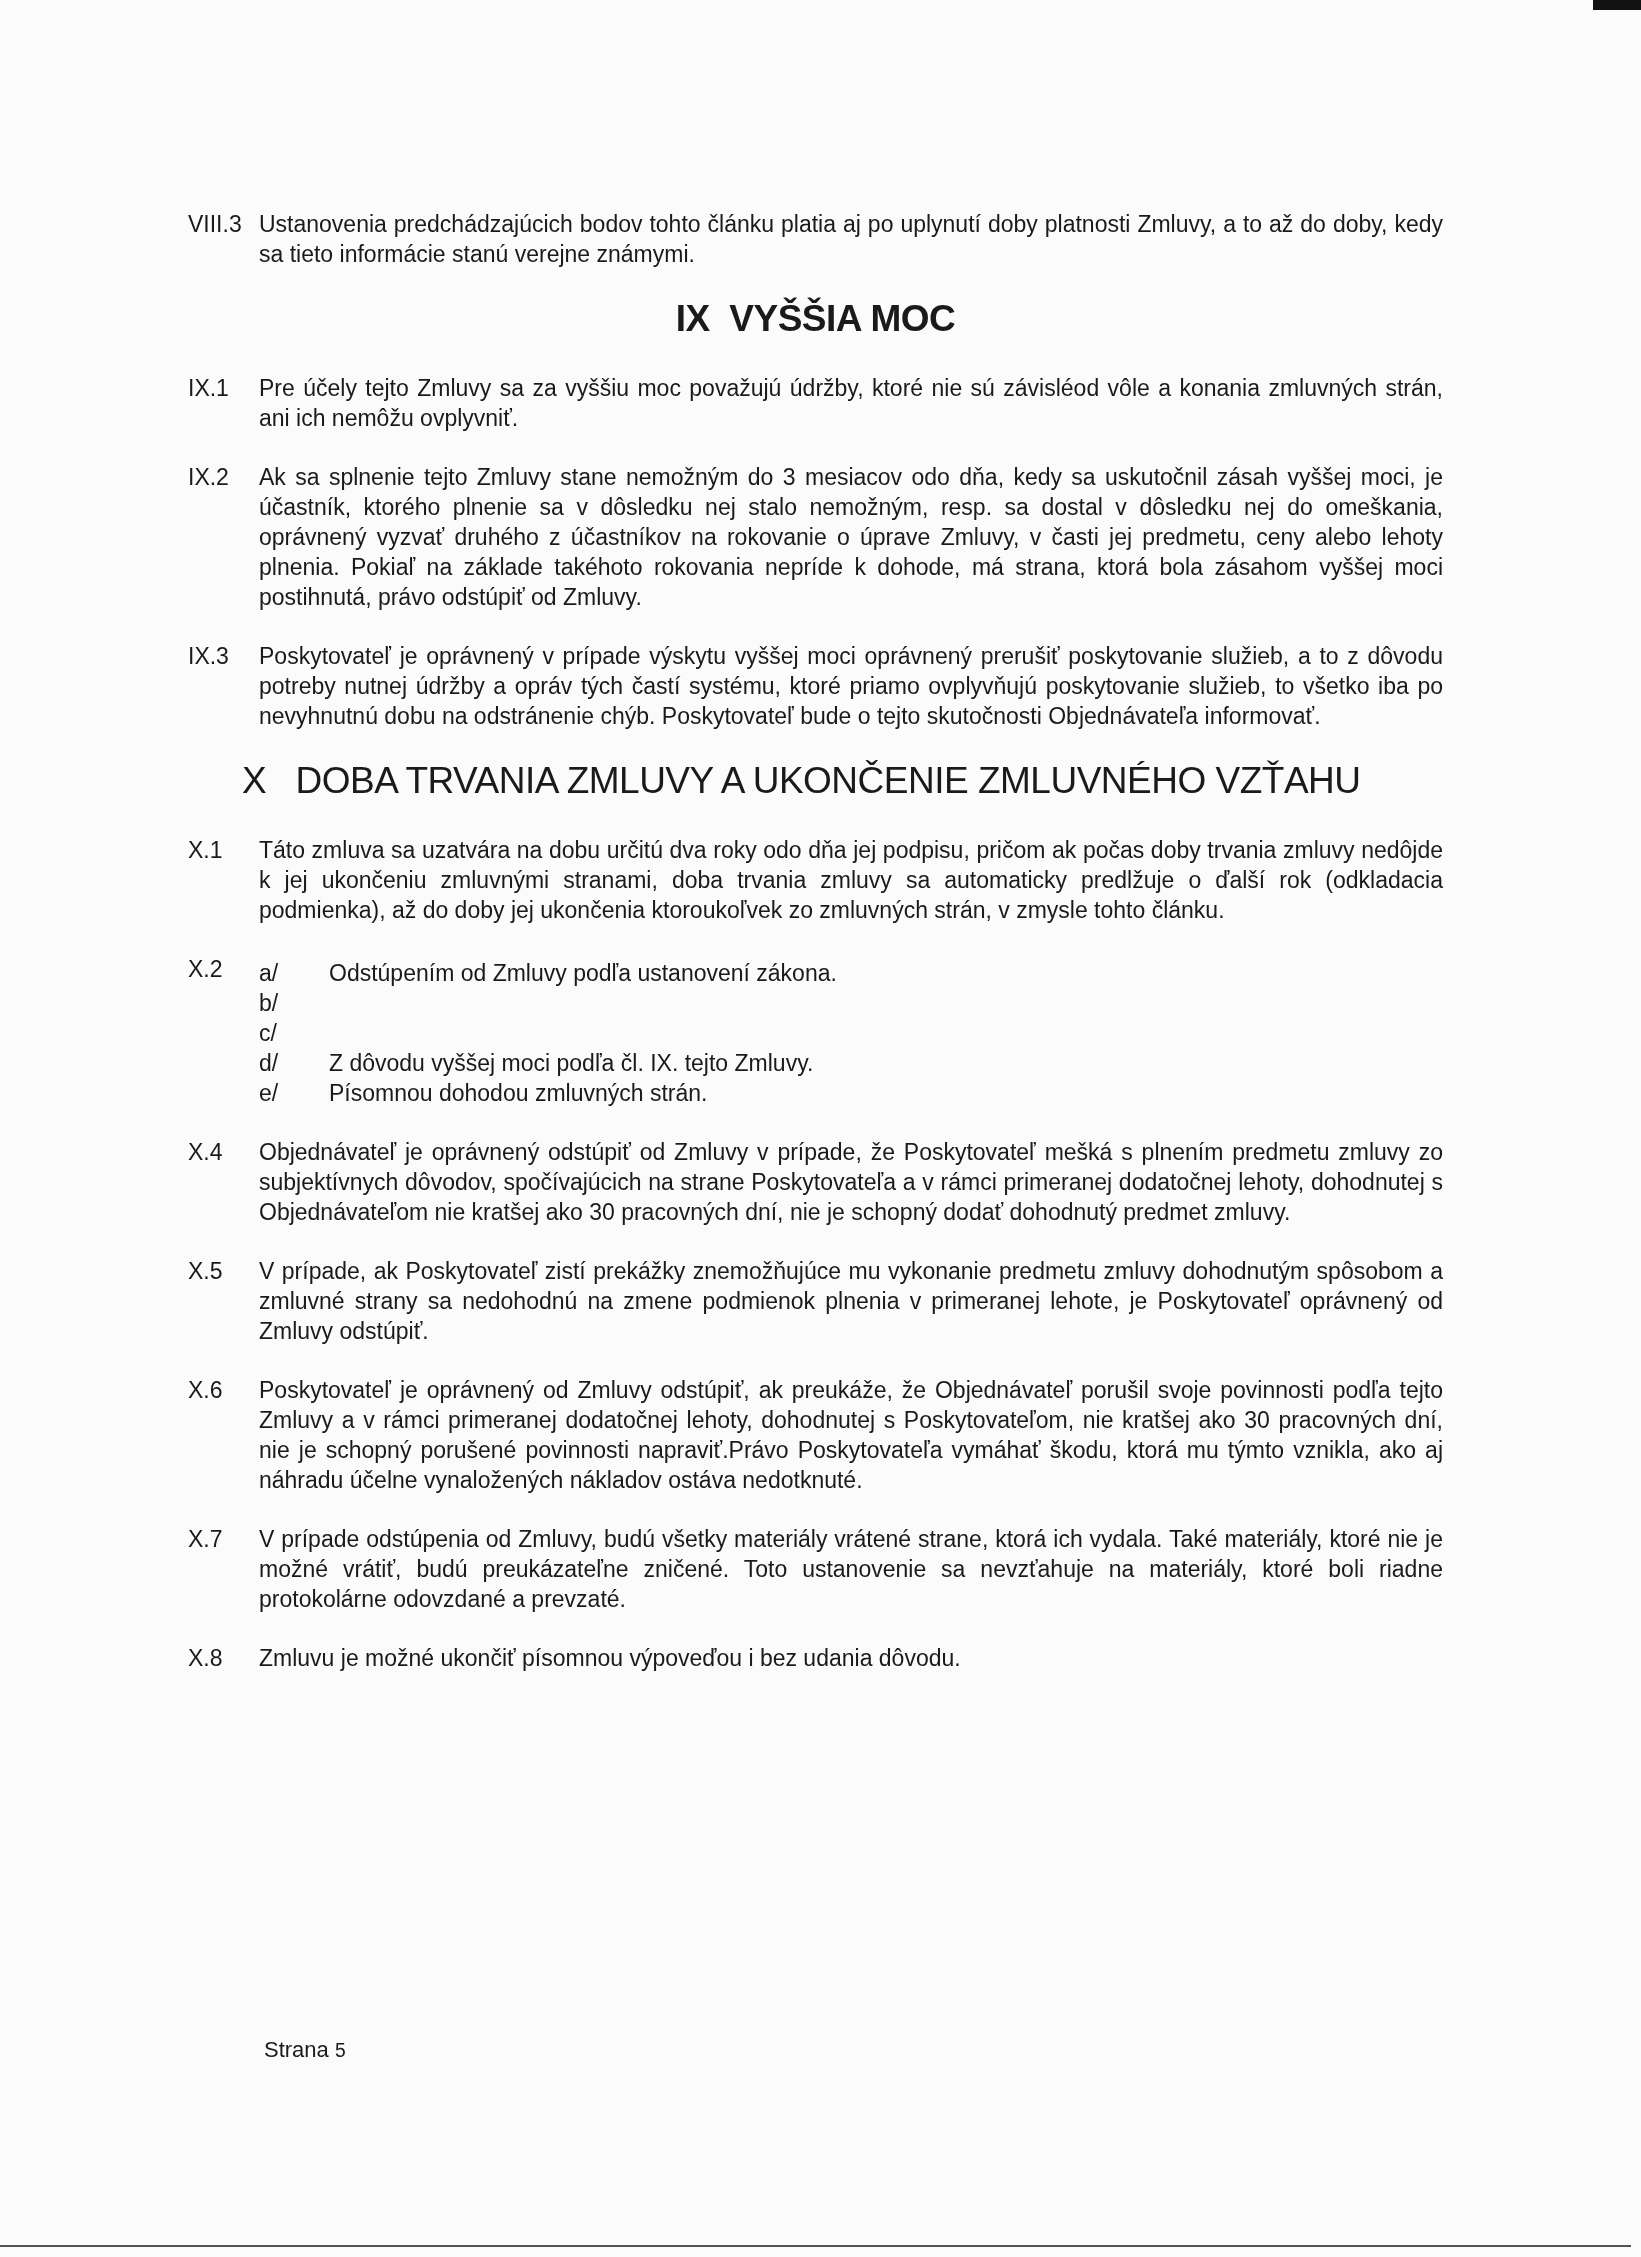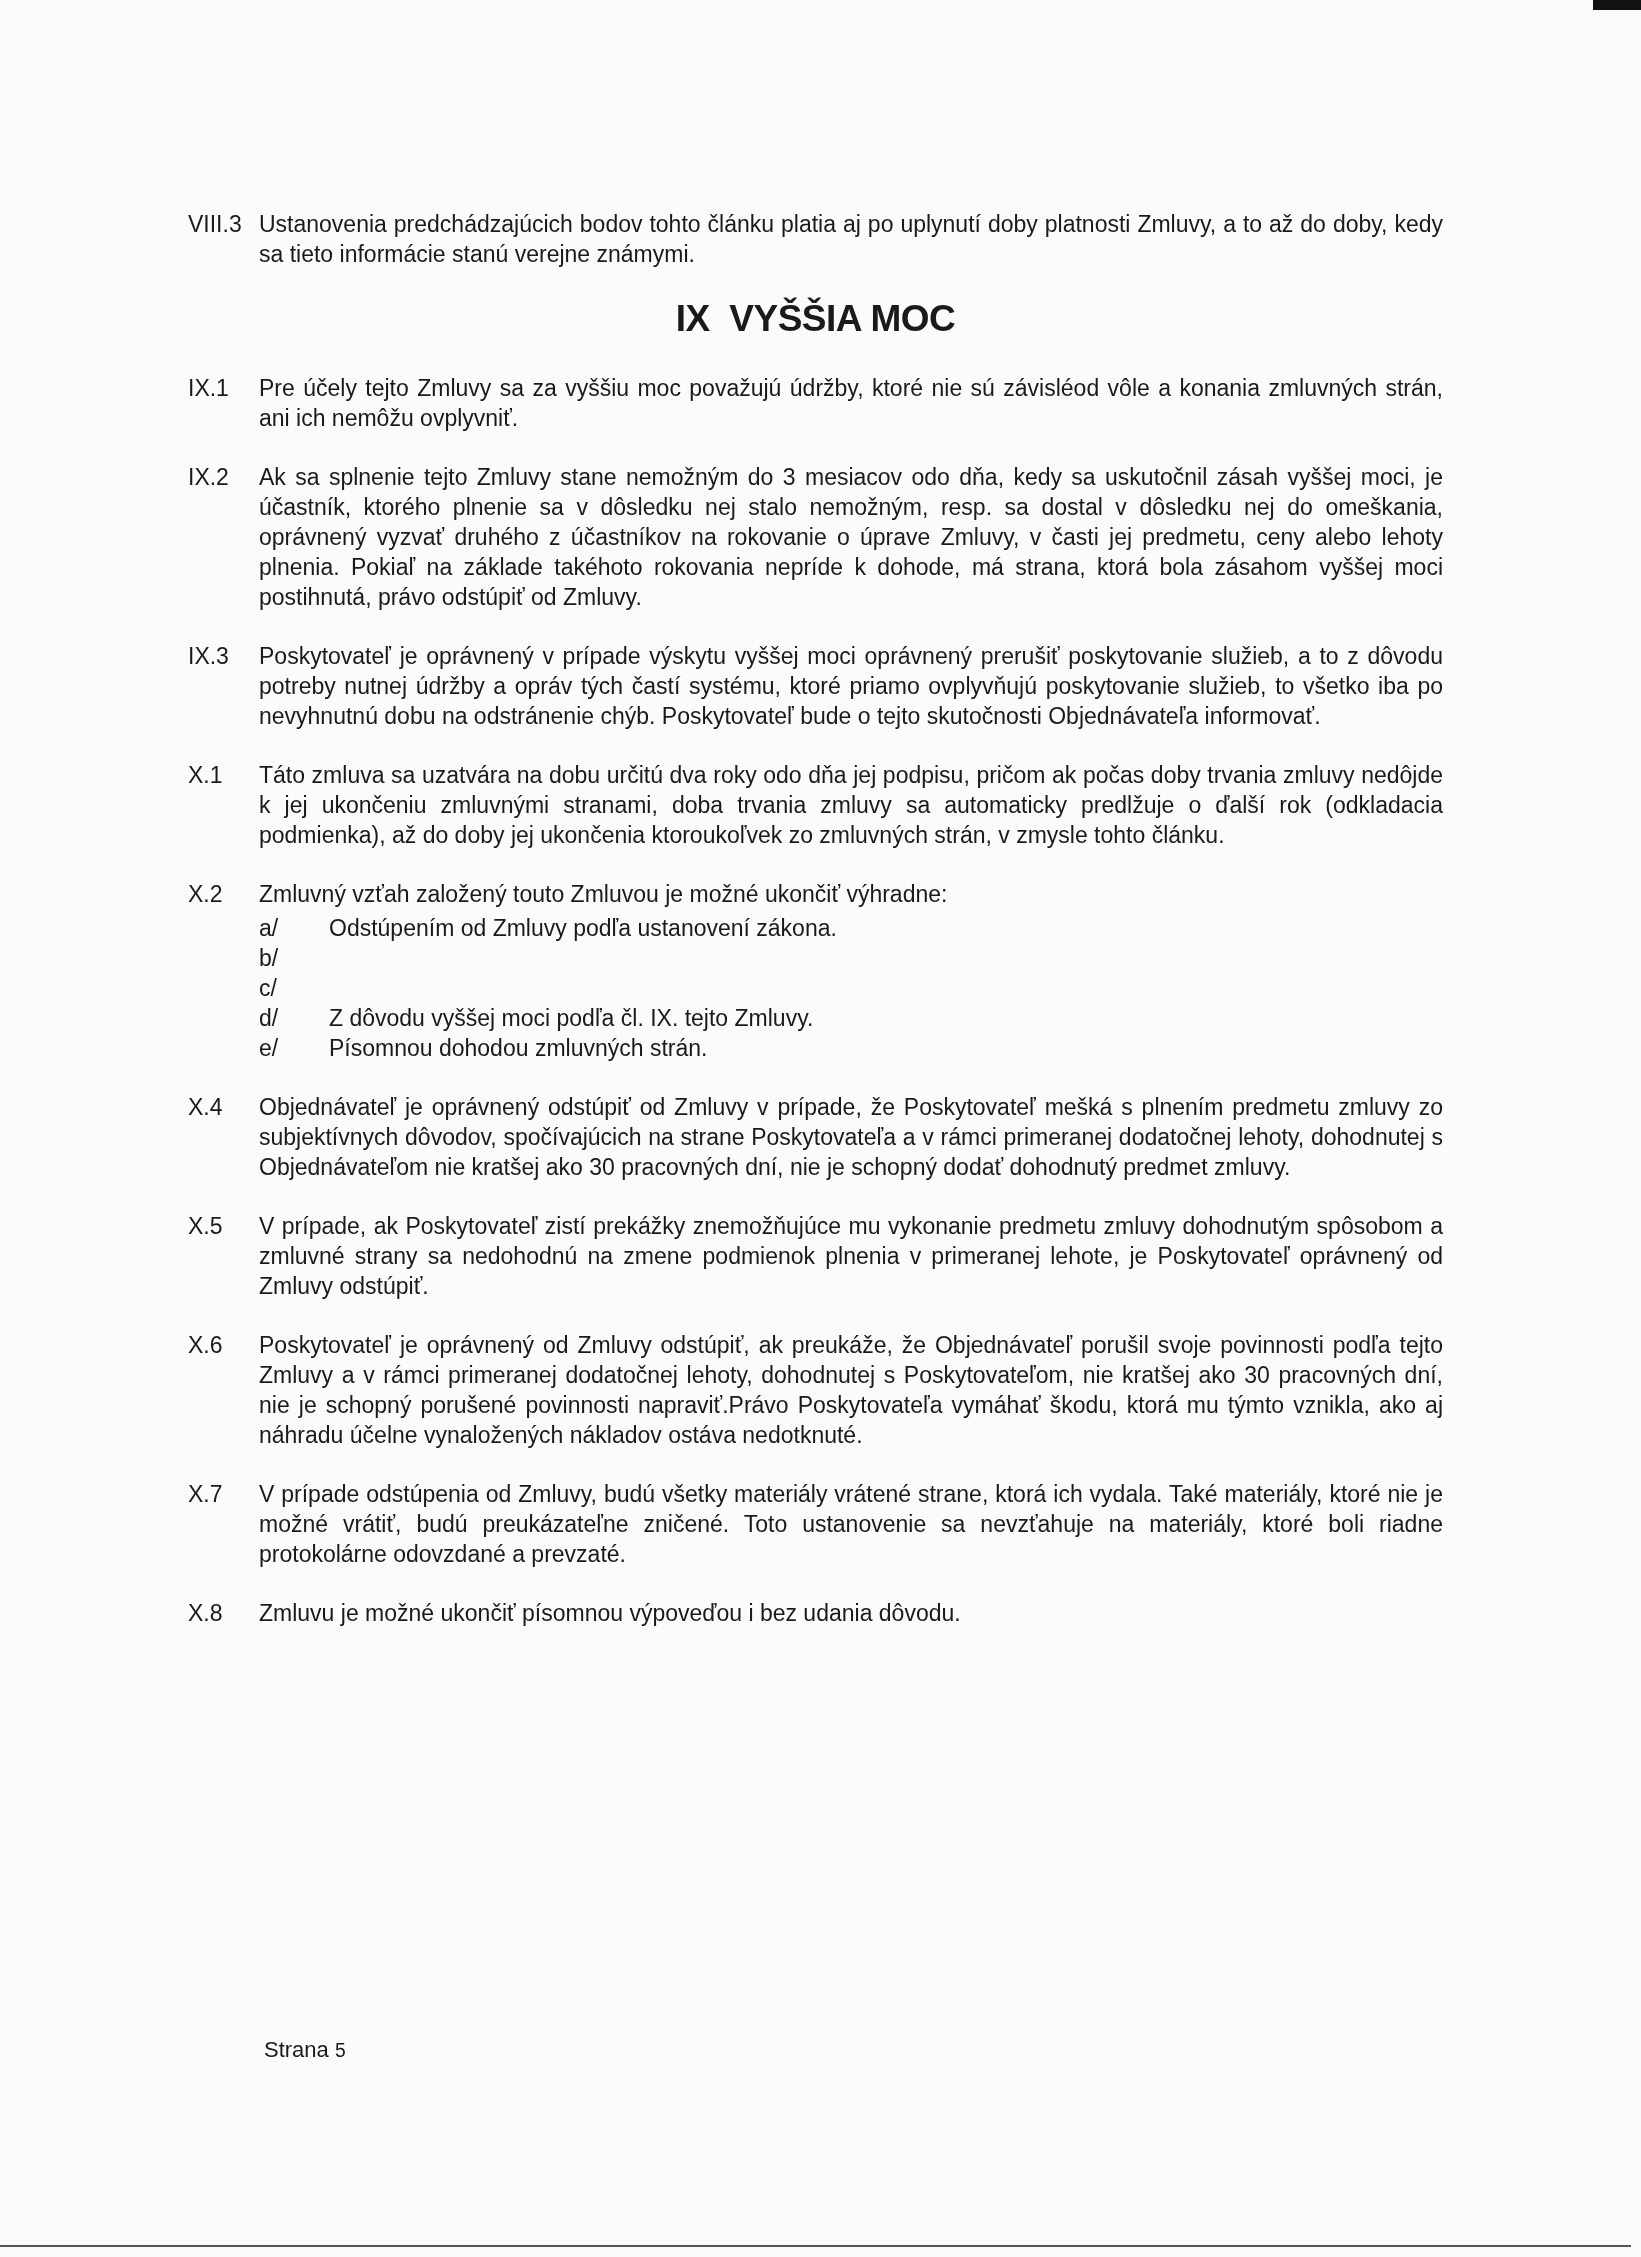--- a/index.html
+++ b/index.html
@@ -57,30 +57,30 @@
   </div>
   <div class="clause">
     <span class="num">IX.2</span>
     <span class="text">Ak sa splnenie tejto Zmluvy stane nemožným do 3 mesiacov odo dňa, kedy sa uskutočnil zásah vyššej moci, je účastník, ktorého plnenie sa v dôsledku nej stalo nemožným, resp. sa dostal v dôsledku nej do omeškania, oprávnený vyzvať druhého z účastníkov na rokovanie o úprave Zmluvy, v časti jej predmetu, ceny alebo lehoty plnenia. Pokiaľ na základe takéhoto rokovania nepríde k dohode, má strana, ktorá bola zásahom vyššej moci postihnutá, právo odstúpiť od Zmluvy.</span>
   </div>
   <div class="clause">
     <span class="num">IX.3</span>
     <span class="text">Poskytovateľ je oprávnený v prípade výskytu vyššej moci oprávnený prerušiť poskytovanie služieb, a to z dôvodu potreby nutnej údržby a opráv tých častí systému, ktoré priamo ovplyvňujú poskytovanie služieb, to všetko iba po nevyhnutnú dobu na odstránenie chýb. Poskytovateľ bude o tejto skutočnosti Objednávateľa informovať.</span>
   </div>
 
+  <div class="heading left" style="white-space:pre;">X   DOBA TRVANIA ZMLUVY A UKONČENIE ZMLUVNÉHO VZŤAHU</div>
 
   <div class="clause">
     <span class="num">X.1</span>
     <span class="text">Táto zmluva sa uzatvára na dobu určitú dva roky odo dňa jej podpisu, pričom ak počas doby trvania zmluvy nedôjde k jej ukončeniu zmluvnými stranami, doba trvania zmluvy sa automaticky predlžuje o ďalší rok (odkladacia podmienka), až do doby jej ukončenia ktoroukoľvek zo zmluvných strán, v zmysle tohto článku.</span>
   </div>
 
   <div class="clause">
     <span class="num">X.2</span>
     <div class="text">
-      <div>Zmluvný vzťah založený touto Zmluvou je možné ukončiť výhradne:</div>
       <div class="sublist">
         <div class="subitem">
           <span class="letter">a/</span>
           <span>Odstúpením od Zmluvy podľa ustanovení zákona.</span>
         </div>
         <div class="subitem">
           <span class="letter">b/</span>
         </div>
         <div class="subitem">
           <span class="letter">c/</span>

